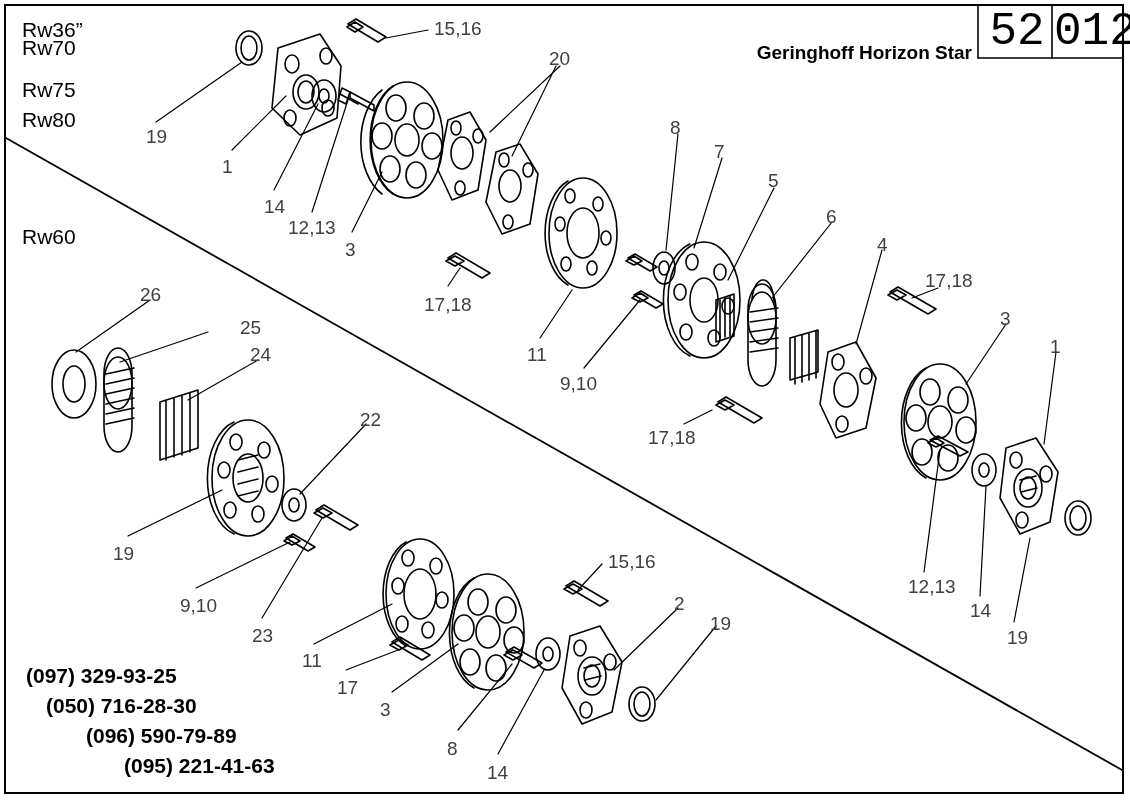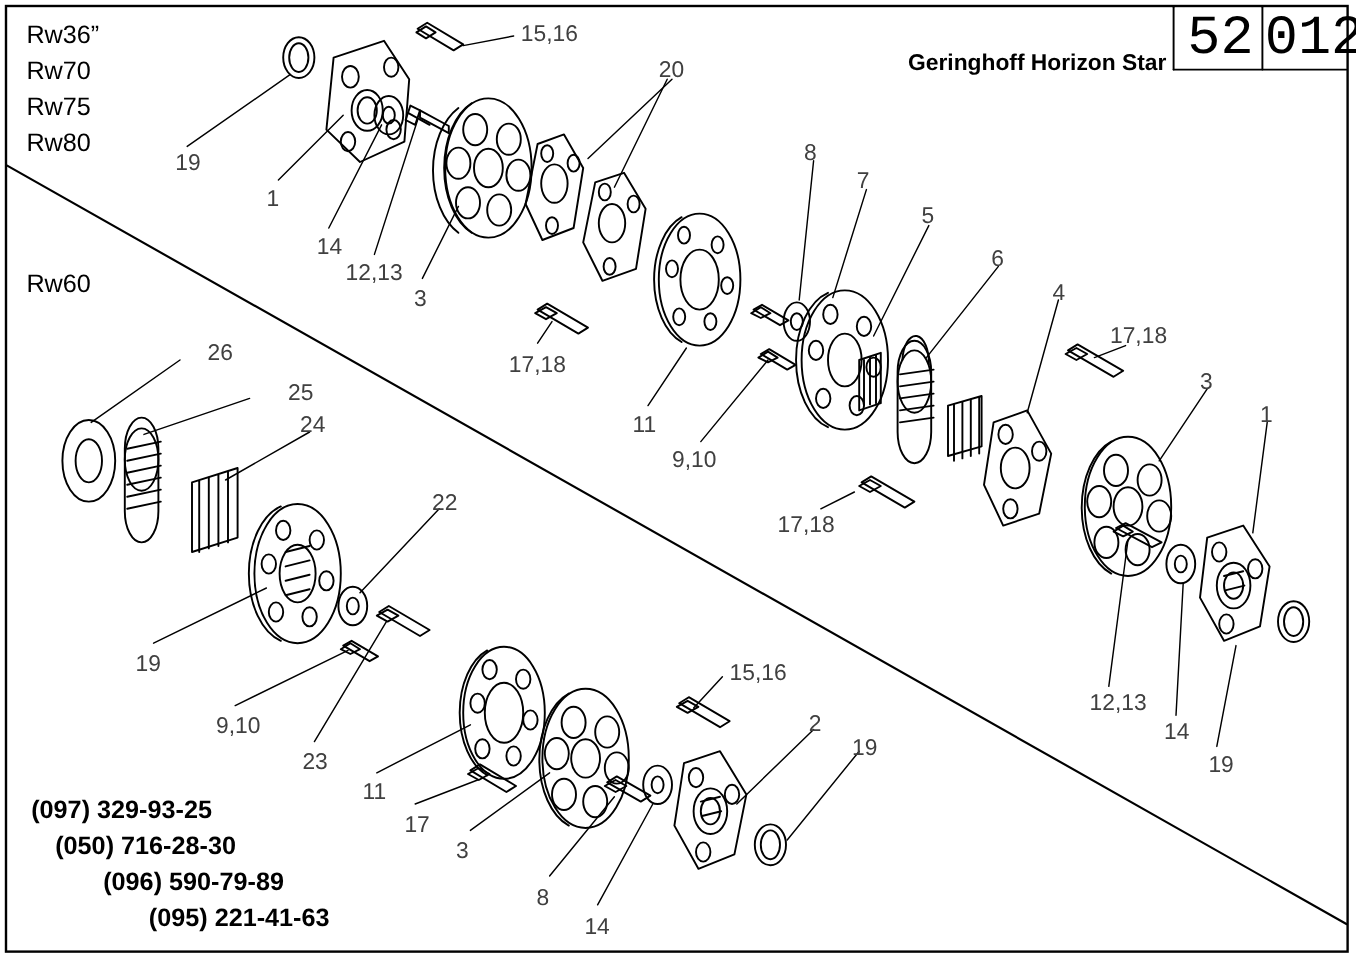--- a/index.html
+++ b/index.html
@@ -352,21 +352,21 @@
         <line x1="716" y1="626" x2="656" y2="700"></line>
       </g>
     </g>
   </svg>
 
   <div class="hdr-title" style="right:158px; top:42px;">Geringhoff Horizon Star</div>
   <div class="hdr-num" style="left:982px; top:6px; width:70px;">52</div>
   <div class="hdr-num" style="left:1054px; top:6px; width:68px;">012</div>
 
   <div class="model" style="left:22px; top:18px;">Rw36”</div>
-  <div class="model" style="left:22px; top:48px;">Rw70</div>
+  <div class="model" style="left:22px; top:36px;">Rw70</div>
   <div class="model" style="left:22px; top:78px;">Rw75</div>
   <div class="model" style="left:22px; top:108px;">Rw80</div>
   <div class="model" style="left:22px; top:225px;">Rw60</div>
 
   <div class="lbl" style="left:434px; top:18px;">15,16</div>
   <div class="lbl" style="left:549px; top:48px;">20</div>
   <div class="lbl" style="left:146px; top:126px;">19</div>
   <div class="lbl" style="left:222px; top:156px;">1</div>
   <div class="lbl" style="left:264px; top:196px;">14</div>
   <div class="lbl" style="left:288px; top:217px;">12,13</div>
@@ -379,21 +379,21 @@
   <div class="lbl" style="left:768px; top:170px;">5</div>
   <div class="lbl" style="left:826px; top:206px;">6</div>
   <div class="lbl" style="left:877px; top:234px;">4</div>
   <div class="lbl" style="left:925px; top:270px;">17,18</div>
   <div class="lbl" style="left:1000px; top:308px;">3</div>
   <div class="lbl" style="left:1050px; top:336px;">1</div>
   <div class="lbl" style="left:648px; top:427px;">17,18</div>
   <div class="lbl" style="left:908px; top:576px;">12,13</div>
   <div class="lbl" style="left:970px; top:600px;">14</div>
   <div class="lbl" style="left:1007px; top:627px;">19</div>
-  <div class="lbl" style="left:140px; top:284px;margin-left:33px;">26</div>
+  <div class="lbl" style="left:140px; top:284px;">26</div>
   <div class="lbl" style="left:200px; top:317px;margin-left:40px;">25</div>
   <div class="lbl" style="left:250px; top:344px;">24</div>
   <div class="lbl" style="left:360px; top:409px;">22</div>
   <div class="lbl" style="left:113px; top:543px;">19</div>
   <div class="lbl" style="left:180px; top:595px;">9,10</div>
   <div class="lbl" style="left:252px; top:625px;">23</div>
   <div class="lbl" style="left:302px; top:650px;">11</div>
   <div class="lbl" style="left:337px; top:677px;">17</div>
   <div class="lbl" style="left:380px; top:699px;">3</div>
   <div class="lbl" style="left:447px; top:738px;">8</div>

